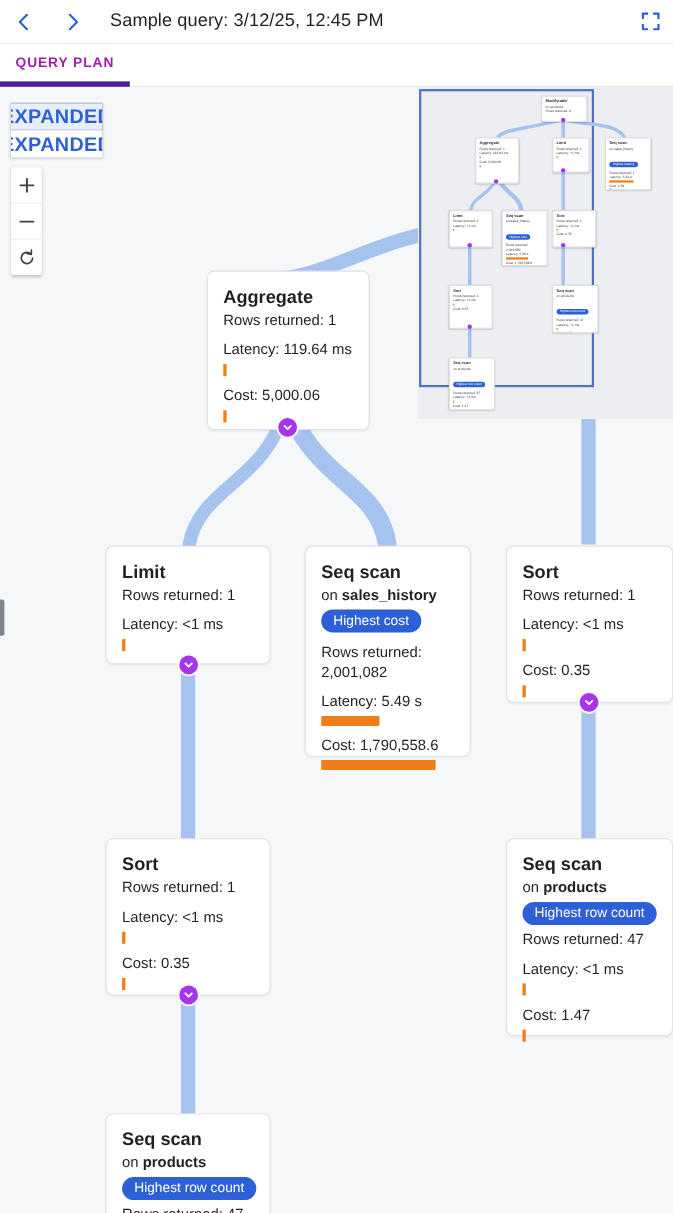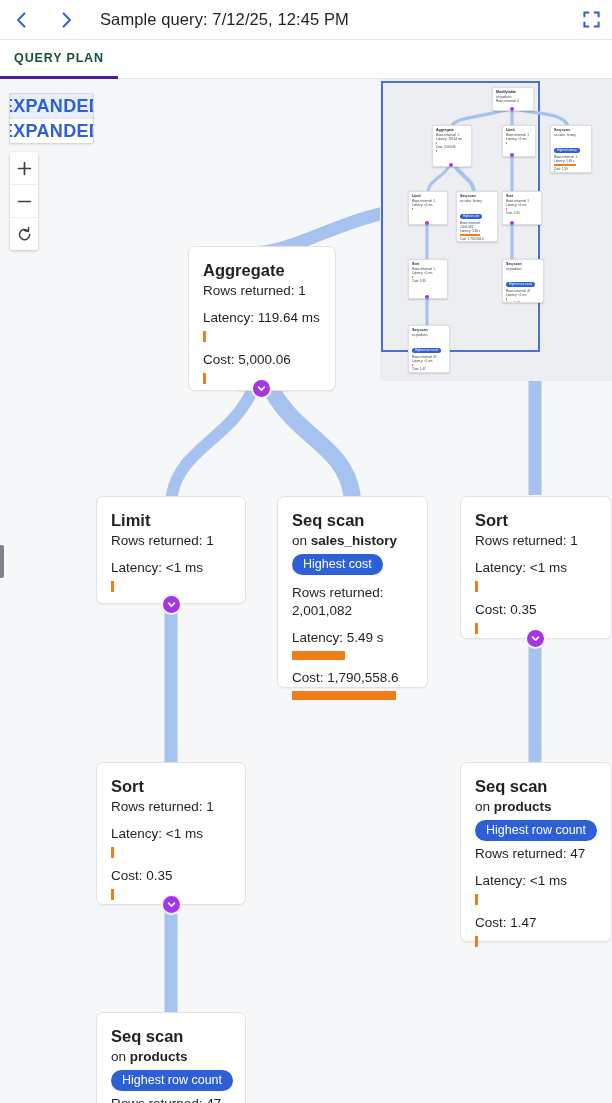--- a/index.html
+++ b/index.html
@@ -25,21 +25,21 @@
   
   .tabs{
     position:absolute;left:0;top:40px;width:612px;height:39px;background:#fff;
     border-bottom:1px solid #e4e6e9;box-sizing:border-box;
   }
   .tab{
     position:absolute;top:0;height:39px;display:flex;align-items:center;justify-content:center;
     font-size:12.5px;font-weight:bold;letter-spacing:.85px;color:#5f6368;cursor:pointer;
     box-sizing:border-box;
   }
-  .tab.active{color:#14532d;border-bottom:3px solid #4c1d95;}
+  .tab.active{color:#a21caf;border-bottom:5px solid #4c1d95;}
   #tab-query-plan{left:0;width:118px;}
   #tab-end-to-end{left:118px;width:126px;}
   
   .canvas{
     position:absolute;left:0;top:79px;width:612px;height:1024px;
     background:#f6f7f9;overflow:hidden;
   }
   .edges{position:absolute;left:0;top:0;width:612px;height:1024px;}
   
   .modebox{
@@ -116,21 +116,21 @@
   <div class="navbtn">
     <svg width="20" height="20" viewBox="0 0 20 20">
       <path d="M12.5 3.5 L6 10 L12.5 16.5" fill="none" stroke="#2d5fd6" stroke-width="1.9" stroke-linecap="round" stroke-linejoin="round"></path>
     </svg>
   </div>
   <div class="navbtn">
     <svg width="20" height="20" viewBox="0 0 20 20">
       <path d="M7.5 3.5 L14 10 L7.5 16.5" fill="none" stroke="#2d5fd6" stroke-width="1.9" stroke-linecap="round" stroke-linejoin="round"></path>
     </svg>
   </div>
-  <div class="h-title">Sample query: 7/12/25, 12:45 PM</div>
+  <div class="h-title">Sample query: 3/12/25, 12:45 PM</div>
   <div class="h-spacer"></div>
   <div class="fsbtn">
     <svg width="17" height="17" viewBox="0 0 17 17">
       <path d="M1.4 5.2V1.4h3.8 M11.8 1.4h3.8v3.8 M15.6 11.8v3.8h-3.8 M5.2 15.6H1.4v-3.8" fill="none" stroke="#2d5fd6" stroke-width="2" stroke-linecap="square"></path>
     </svg>
   </div>
 </div>
 
 <div class="tabs">
   <div class="tab active" id="tab-query-plan">QUERY PLAN</div>

